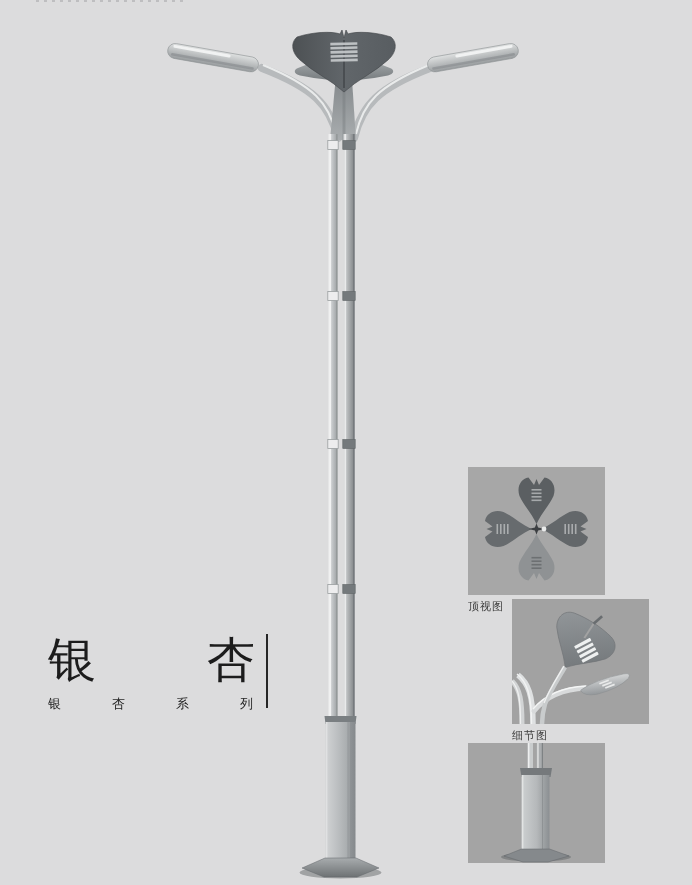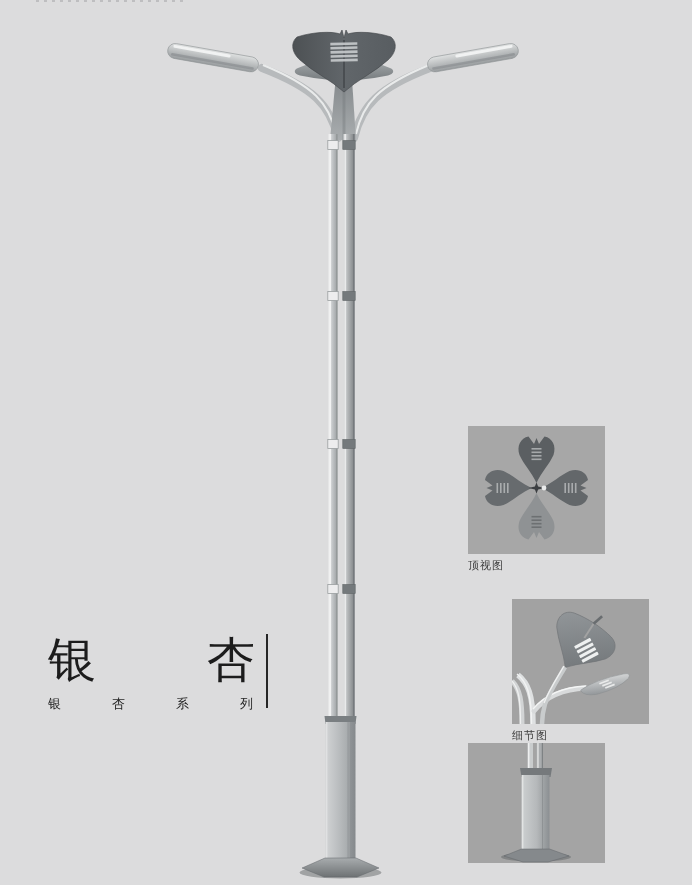--- a/index.html
+++ b/index.html
@@ -33,21 +33,21 @@
     font-size: 13px; color: #262626; font-weight: 400;
   }
   .title-divider {
     position: absolute; left: 266px; top: 634px; width: 2px; height: 74px;
     background: #262626;
   }
 
   
   .thumb { position: absolute; left: 468px; width: 137px; }
   .thumb-box { width: 137px; overflow: hidden; }
-  .thumb-1 { top: 426px; } .thumb-1 .thumb-box { height: 128px; background: #a7a7a7; }
+  .thumb-1 { top: 467px; } .thumb-1 .thumb-box { height: 128px; background: #a7a7a7; }
   .thumb-2 { top: 599px; padding-left: 44px; } .thumb-2 .thumb-box { height: 125px; background: #a2a2a2; }
   .thumb-3 { top: 743px; } .thumb-3 .thumb-box { height: 120px; background: #a4a4a4; }
   .thumb-label {
     margin-top: 4px; font-size: 11px; color: #3b3b3b; letter-spacing: 1px;
   }
 </style>
 </head>
 <body>
 
 <div class="top-artifact"></div>

